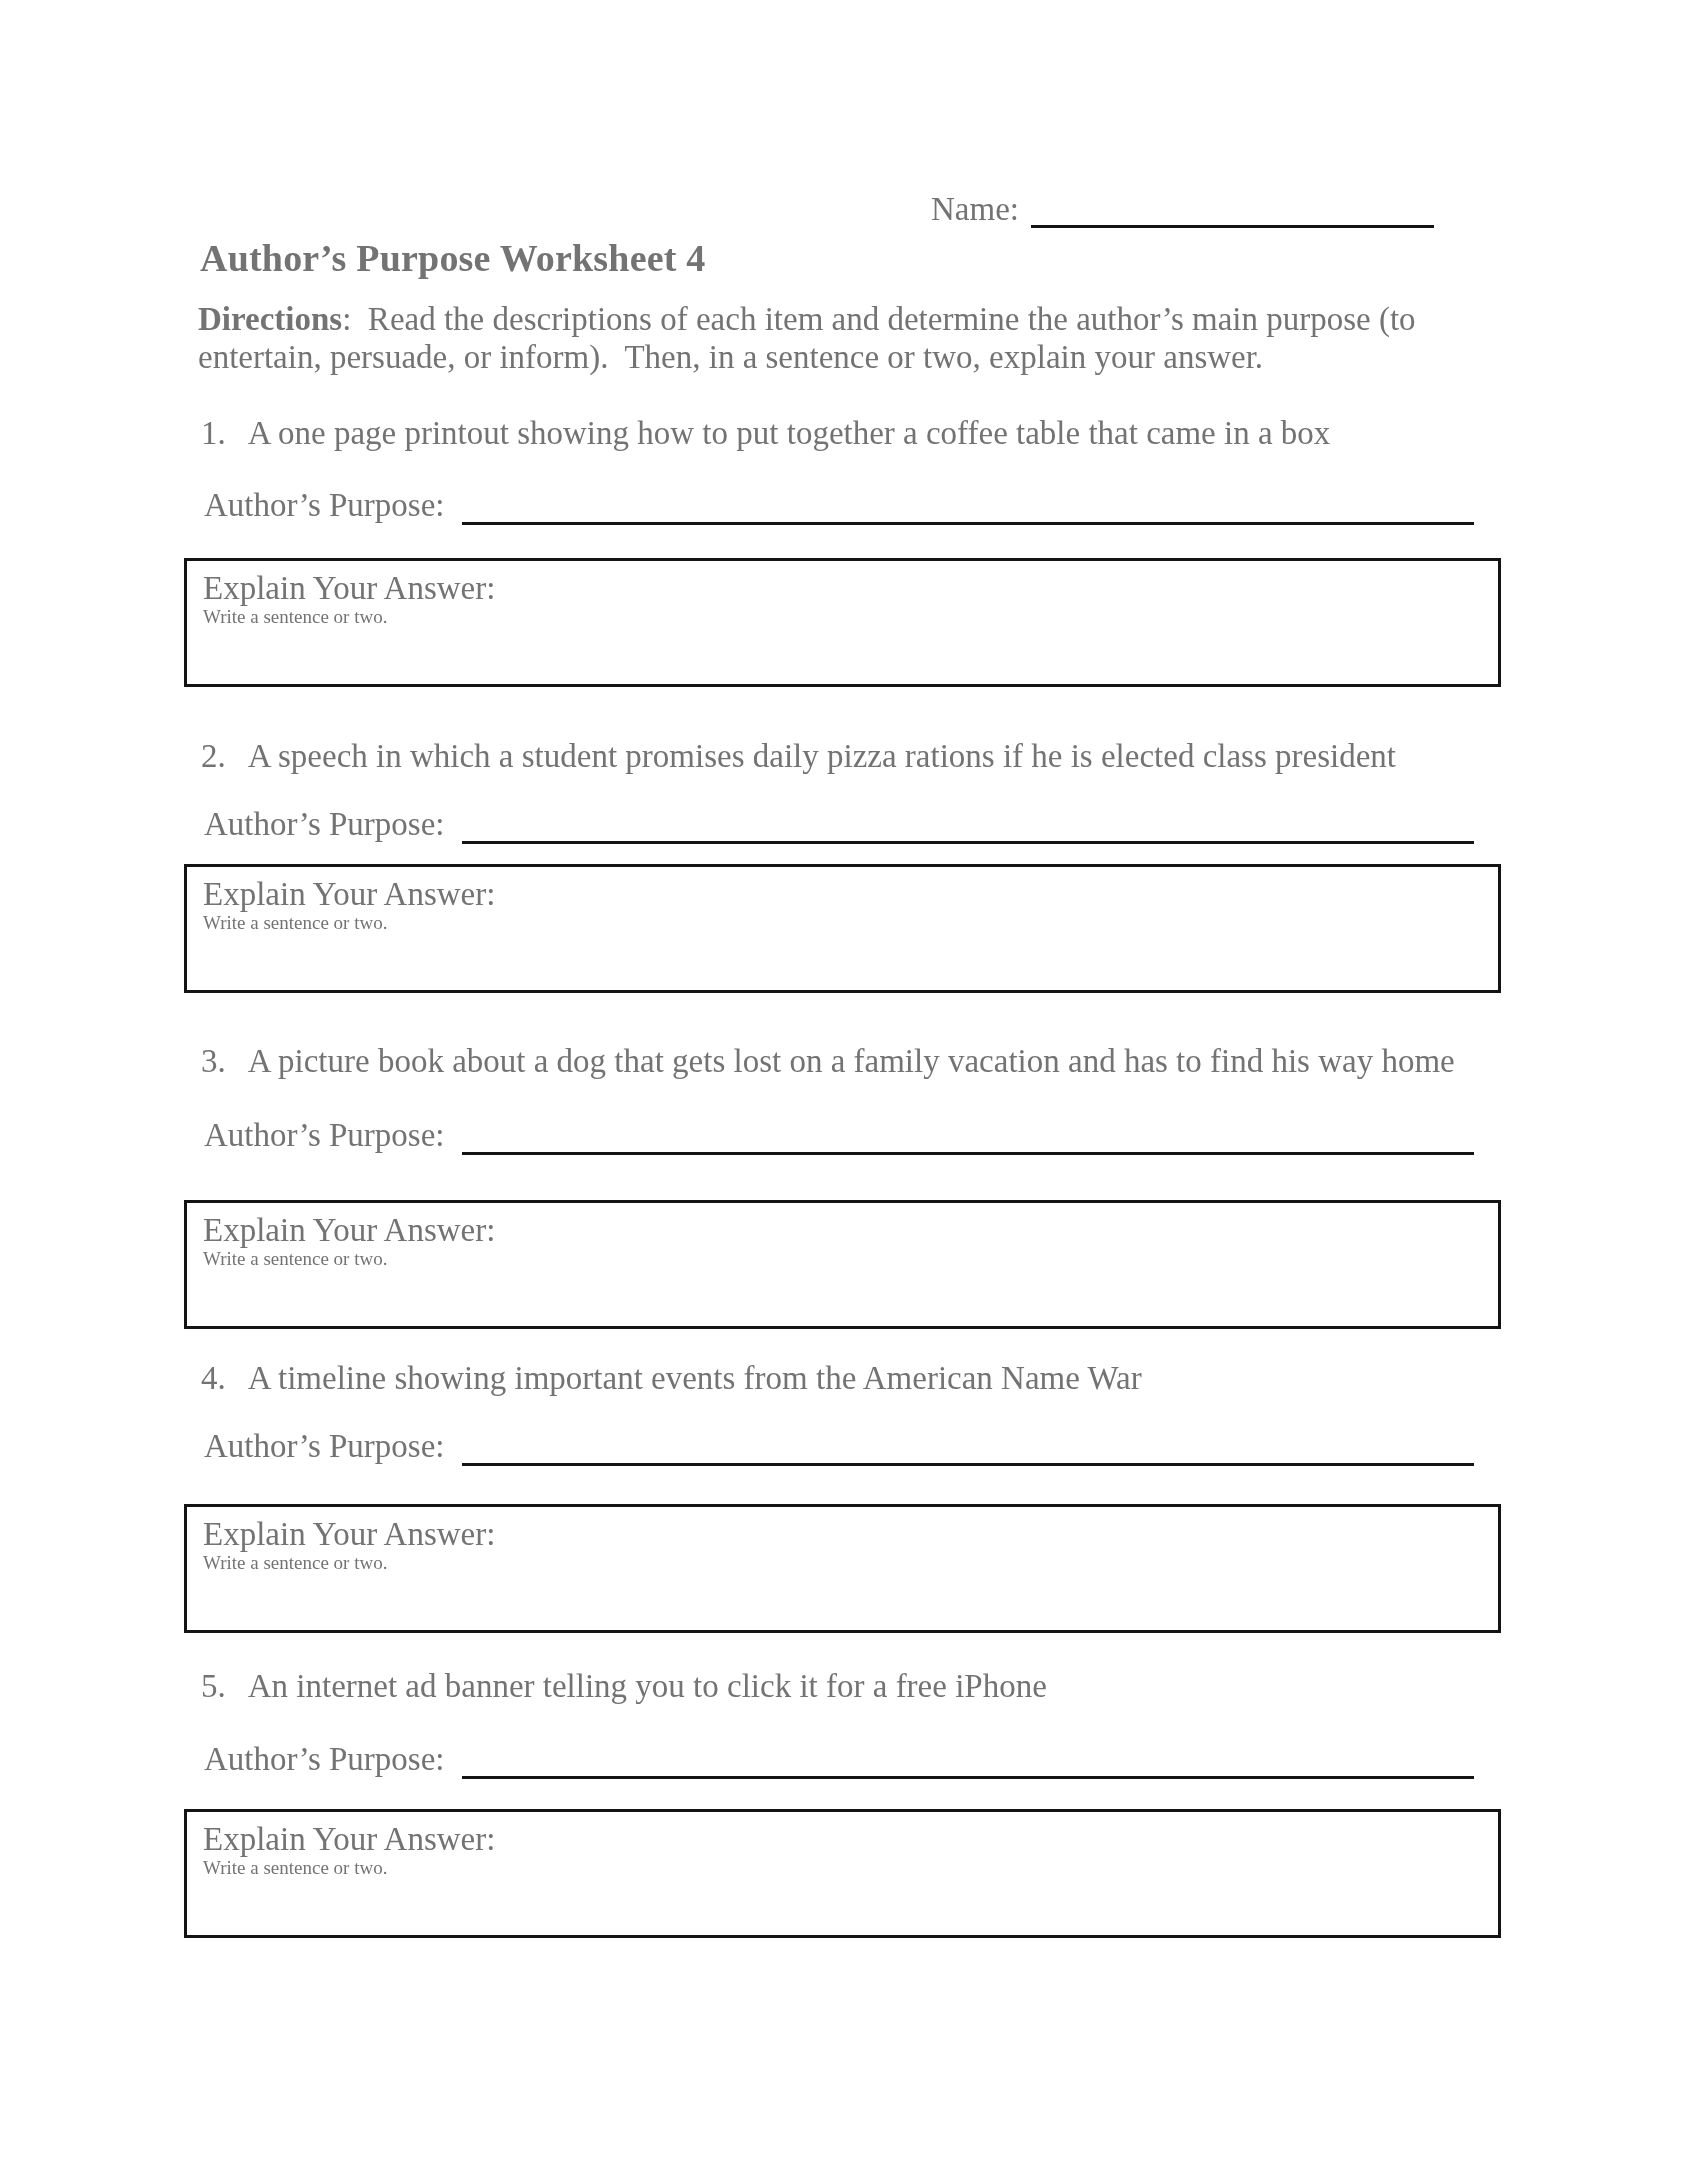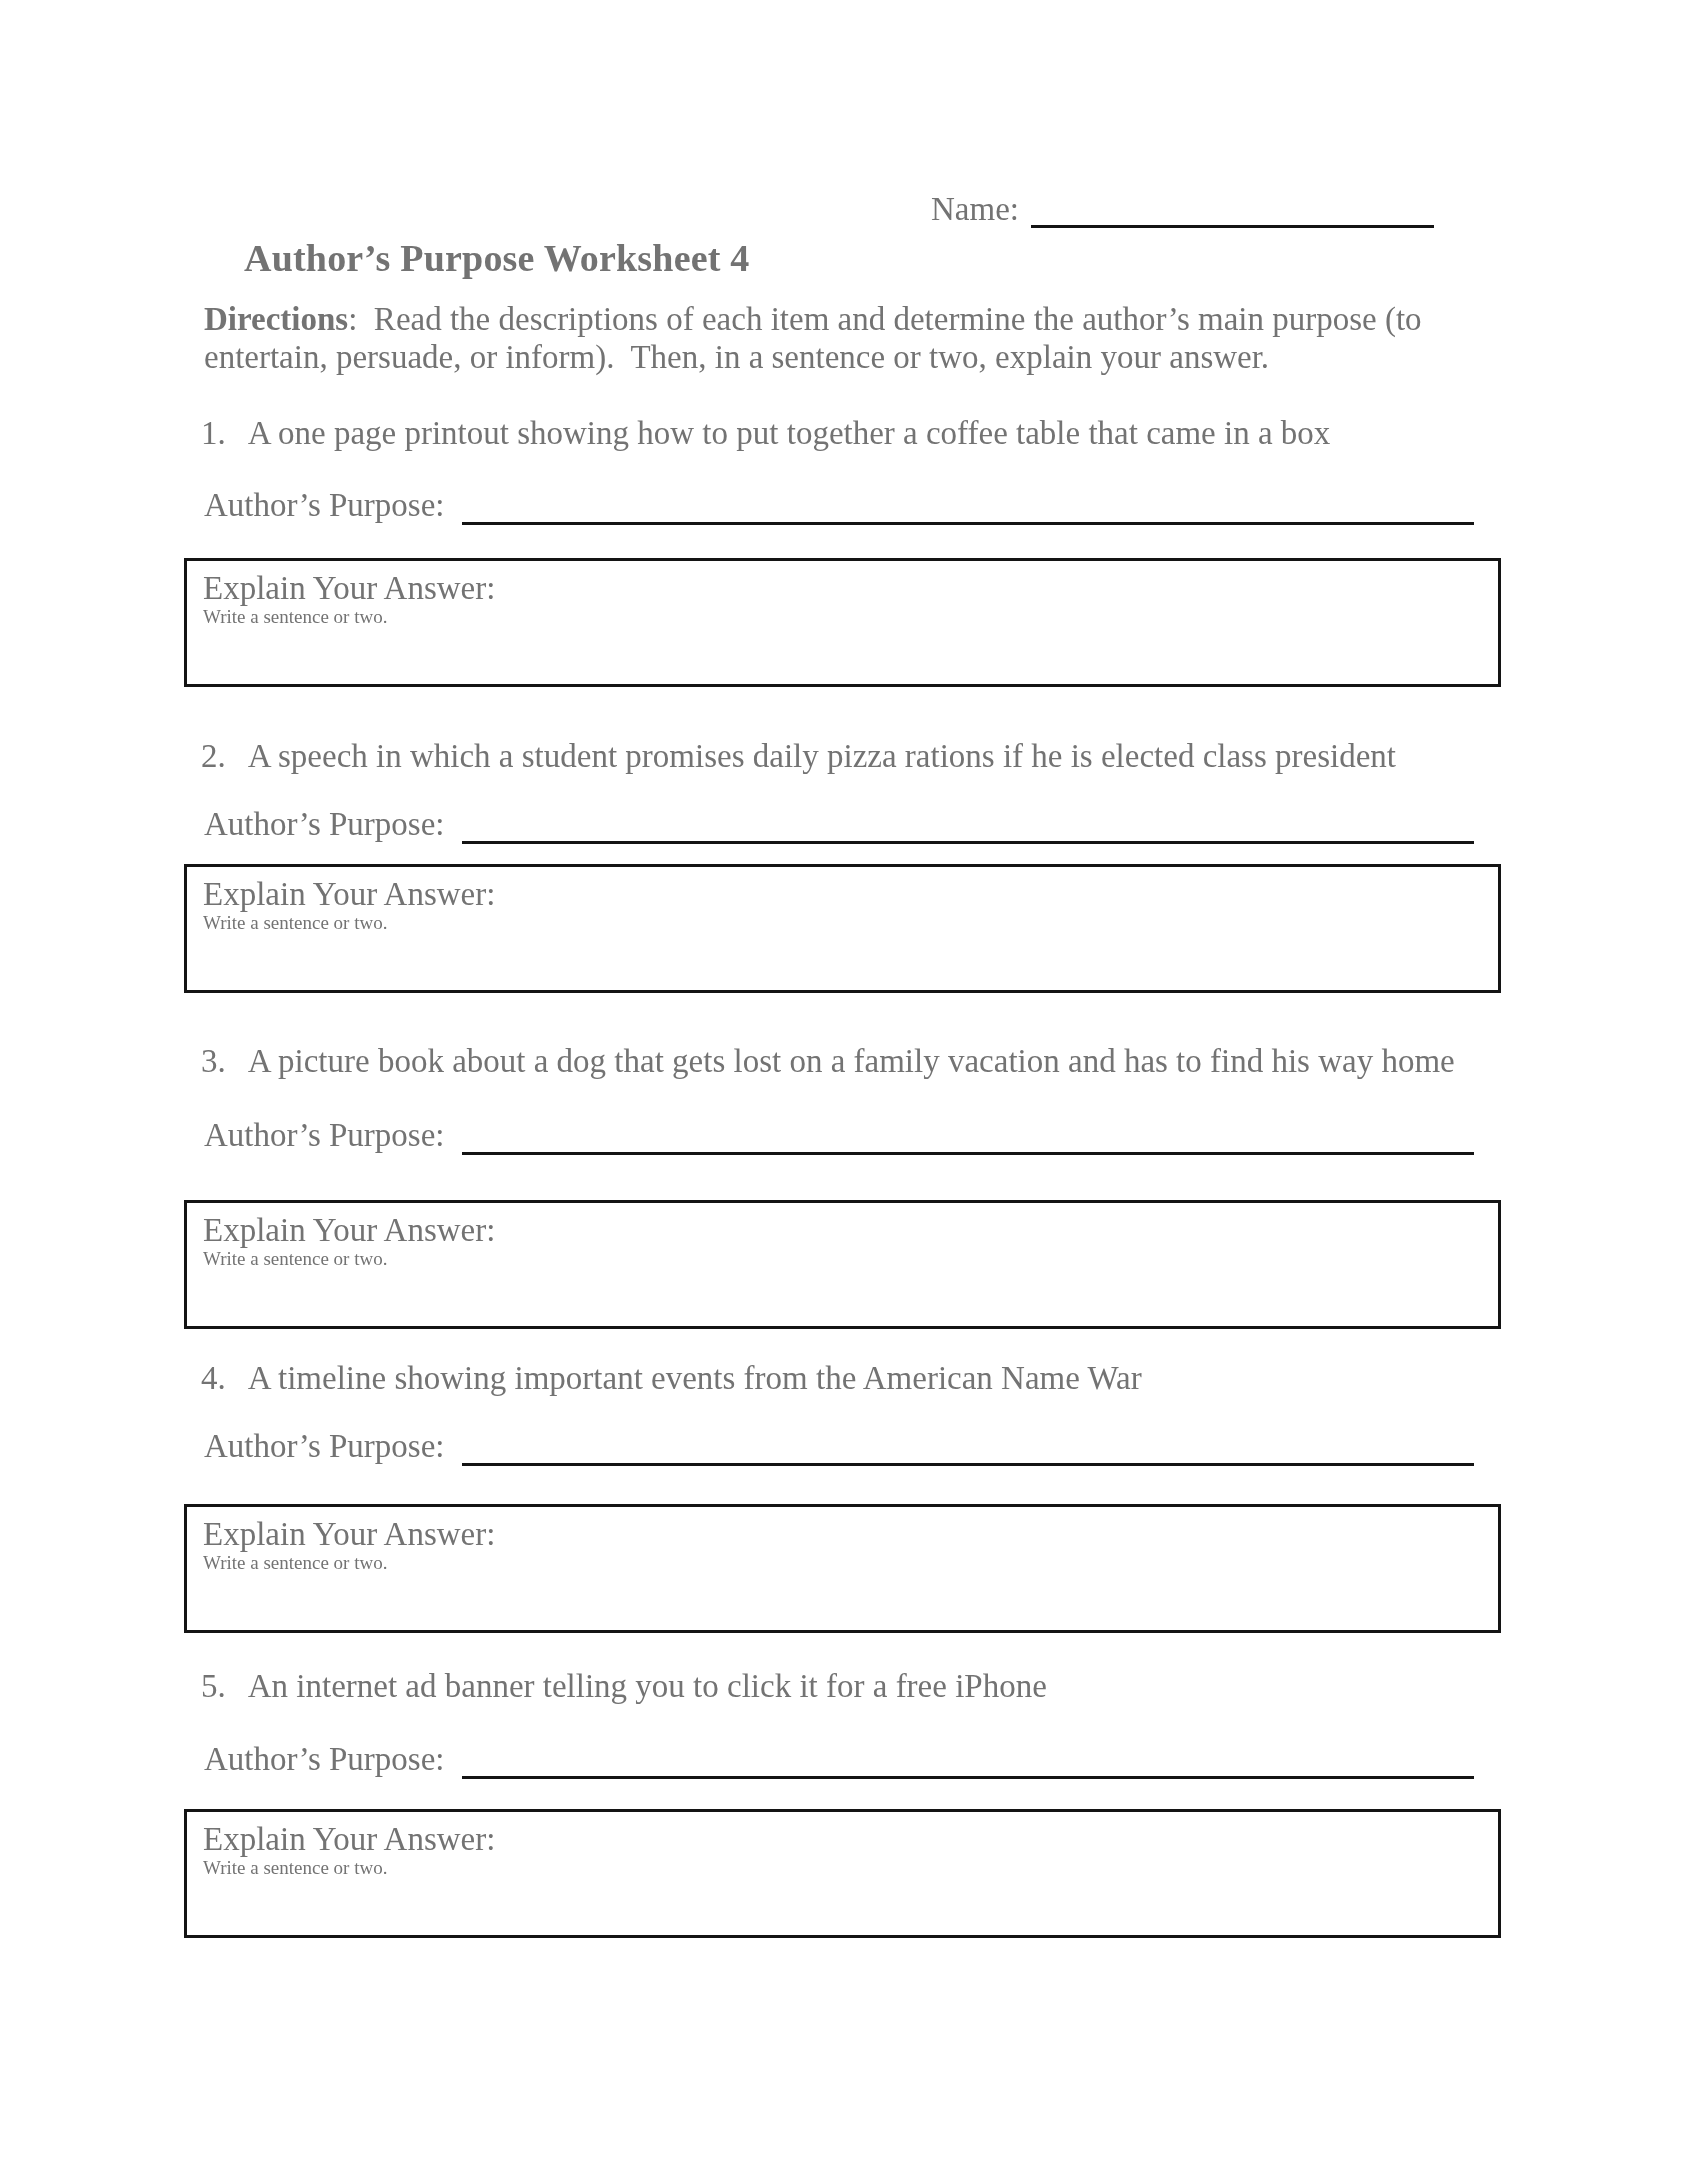--- a/index.html
+++ b/index.html
@@ -34,31 +34,29 @@
     border-bottom: 3px solid #141414;
     height: 34px;
   }
   .doc-title {
     position: absolute;
     left: 200px;
     top: 236px;
     font-size: 38px;
     font-weight: bold;
     letter-spacing: 0.2px;
-    margin-left: 44px;
   }
   .directions {
     position: absolute;
     left: 198px;
     top: 300px;
     width: 1305px;
     font-size: 33px;
     line-height: 38px;
     white-space: pre-wrap;
-    margin-left: 6px;
   }
   .directions b { font-weight: bold; }
 
   
   .item-line {
     position: absolute;
     left: 201px;
     width: 1307px;
     font-size: 33px;
     line-height: 38px;

